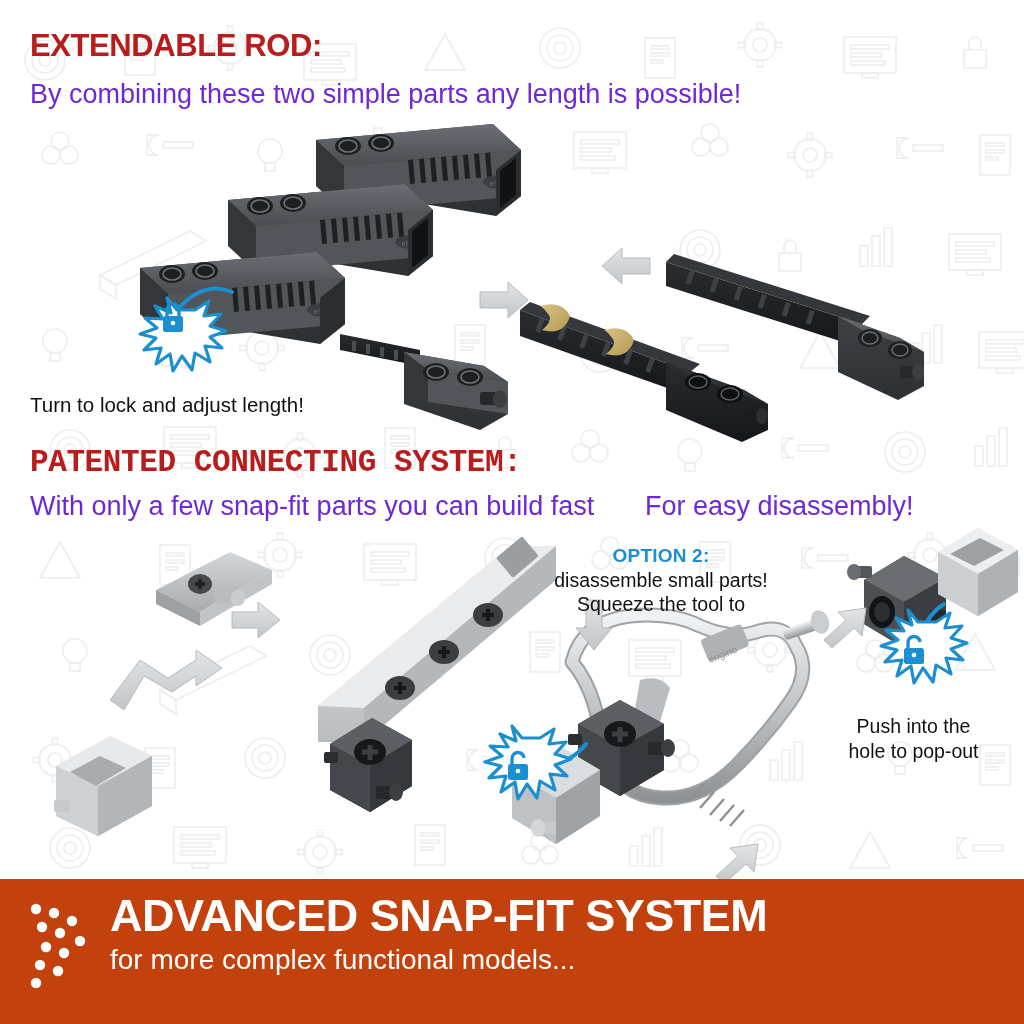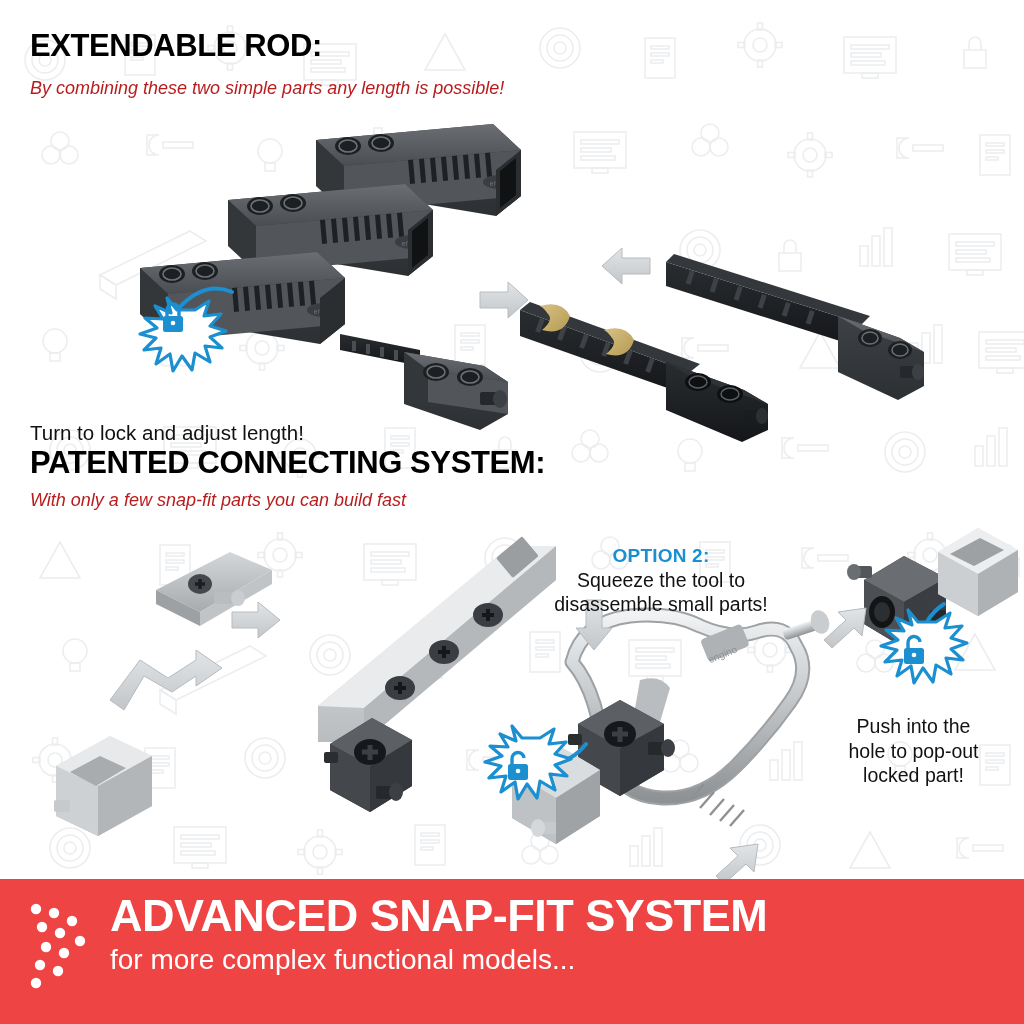--- a/index.html
+++ b/index.html
@@ -20,61 +20,59 @@
   }
 
   
   .stage{ position:absolute; inset:0; z-index:2; }
 
   
   .h1{
     font-weight:bold;
     font-size:31px;
     letter-spacing:-.4px;
-    color:#000000;
+    color:#b91c1c;
     line-height:1;
     white-space:nowrap;
   }
   .sub{
-    font-size:18px;
-    color:#b91c1c;
+    font-size:27px;
+    color:#6d28d9;
     line-height:1.22;
     white-space:nowrap;
-    font-style:italic;
   }
   .cap{
     font-size:20.5px;
     color:#111;
     line-height:1.22;
     white-space:nowrap;
-    margin-top:28px;
   }
 
   #hdr-extendable{ position:absolute; left:30px;  top:30px;  }
   #sub-extendable{ position:absolute; left:30px;  top:78px;  }
   #cap-turnlock  { position:absolute; left:30px;  top:392px; }
-  #hdr-patented  { position:absolute; left:30px;  top:447px; }
+  #hdr-patented  { position:absolute; left:30px;  top:447px;font-family:Liberation Mono, monospace; }
   #sub-patented  { position:absolute; left:30px;  top:490px; }
   #hdr-extraction{ position:absolute; left:645px; top:447px; }
   #sub-extraction{ position:absolute; left:645px; top:490px; }
 
   
   .opt-block{ position:absolute; text-align:center; }
   .opt-title{
     font-weight:bold; font-size:19px; color:#1b8fd0;
     letter-spacing:.2px; line-height:1.25;
   }
   .opt-body{ font-size:19.5px; color:#111; line-height:1.26; white-space:nowrap; }
   #opt2{ left:516px; top:544px; width:290px; }
   #opt1{ left:806px; top:714px; width:215px; }
 
   
   #banner{
     position:absolute; left:0; right:0; bottom:0; height:145px;
-    background:#ef4444; z-index:3;
+    background:#c2410c; z-index:3;
   }
   #banner-logo{ position:absolute; left:28px; top:20px; }
   #banner-text{ position:absolute; left:110px; top:14px; }
   #banner-title{
     color:#ffffff; font-weight:bold; font-size:45px;
     letter-spacing:-.5px; line-height:1; white-space:nowrap;
   }
   #banner-sub{
     color:#ffffff; font-size:28px; line-height:1.1;
     margin-top:7px; white-space:nowrap; font-weight:400;
@@ -636,31 +634,31 @@
   <div class="h1" id="hdr-extendable">EXTENDABLE ROD:</div>
   <div class="sub" id="sub-extendable">By combining these two simple parts any length is possible!</div>
 
   <div class="cap" id="cap-turnlock">Turn to lock and adjust length!</div>
 
   <div class="h1" id="hdr-patented">PATENTED CONNECTING SYSTEM:</div>
   <div class="sub" id="sub-patented">
     <div>With only a few snap-fit parts you can build fast</div>
   </div>
 
+  <div class="sub" id="sub-extraction">For easy disassembly!</div>
 
   <div class="opt-block" id="opt2">
     <div class="opt-title">OPTION 2:</div>
+    <div class="opt-body">disassemble small parts!</div>
     <div class="opt-body">Squeeze the tool to</div>
-    <div class="opt-body">disassemble small parts!</div>
   </div>
 
   <div class="opt-block" id="opt1">
     <div class="opt-body">Push into the</div>
     <div class="opt-body">hole to pop-out</div>
-    <div class="opt-body">locked part!</div>
   </div>
 </div>
 
 <div id="banner">
   <svg id="banner-logo" width="72" height="92" viewBox="0 0 72 92" xmlns="http://www.w3.org/2000/svg">
     <g fill="#ffffff">
       <circle cx="8" cy="10" r="5.2"></circle>
       <circle cx="26" cy="14" r="5.2"></circle>
       <circle cx="44" cy="22" r="5.2"></circle>
       <circle cx="14" cy="28" r="5.2"></circle>

